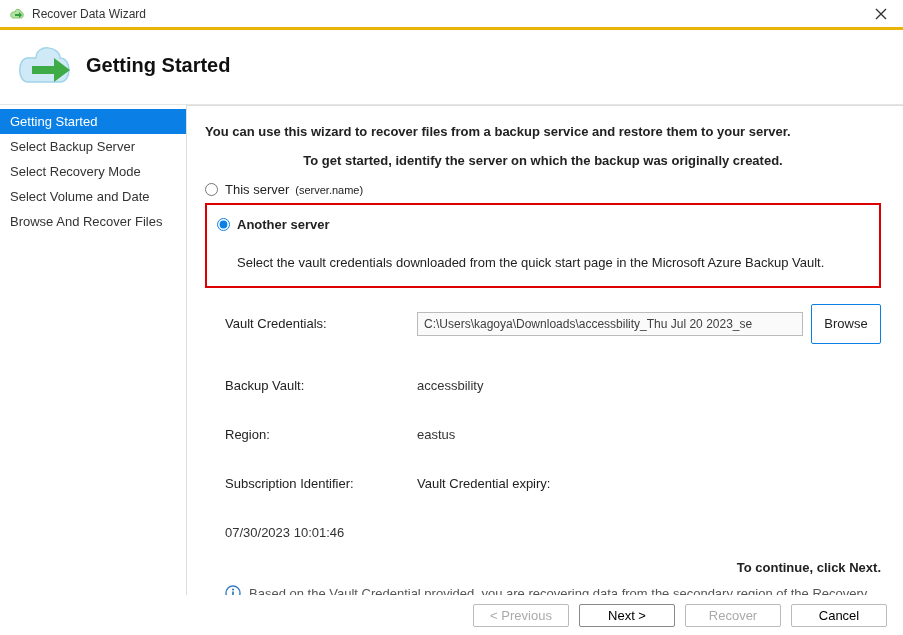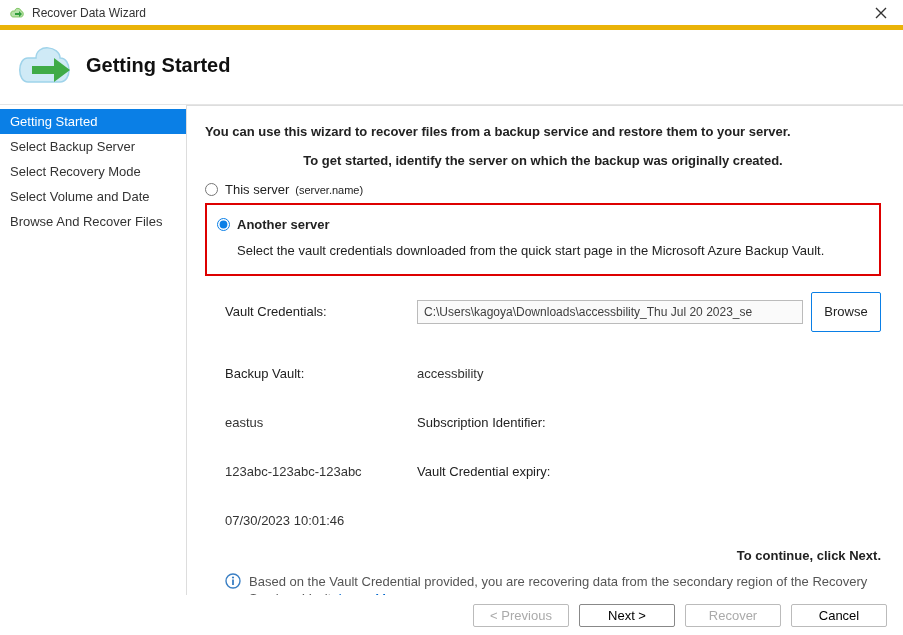--- a/index.html
+++ b/index.html
@@ -1,18 +1,18 @@
 <!DOCTYPE html>
 <html><head>
 <meta charset="utf-8">
 <style>
   * { box-sizing: border-box; font-family: "Segoe UI", Arial, sans-serif; }
   body { margin: 0; background: #fff; width: 903px; height: 635px; overflow: hidden; color: #222; }
 
-  .titlebar { display: flex; align-items: center; height: 30px; padding: 0 8px; border-bottom: 5px solid #eab308; }
+  .titlebar { display: flex; align-items: center; height: 30px; padding: 0 8px; border-bottom: 3px solid #eab308; }
   .titlebar .icon-wrap { width: 18px; height: 18px; margin-right: 6px; display:flex; align-items:center; justify-content:center;}
   .titlebar .title { font-size: 12px; color: #333; flex: 1; }
   .titlebar .close { width: 20px; text-align: center; font-size: 16px; color:#333; cursor: pointer; }
 
   .header { display: flex; align-items: center; padding: 10px 18px 14px 8px; border-bottom: 1px solid #e5e5e5; }
   .header .big-icon { width: 70px; height: 50px; display:flex; align-items:center; justify-content:center;}
   .header h1 { font-size: 20px; font-weight: 700; margin: 0 0 0 8px; color: #111; }
 
   .body { display: flex; height: 490px; }
   .sidebar { width: 186px; padding-top: 4px; }
@@ -22,21 +22,21 @@
   .main { flex: 1; border: 1px solid #ddd; border-right: none; border-bottom: none; padding: 18px 22px 12px 18px; position: relative; overflow: hidden;}
   .main p { margin: 0 0 14px 0; font-size: 13px; }
   .main .intro { font-weight: 600; }
   .main .sub { font-weight: 600; text-align: center; }
 
   .radio-row { display: flex; align-items: center; font-size: 13px; margin: 4px 0 6px 0;}
   .radio-row input { margin: 0 7px 0 0; accent-color: #0a7fe6; }
   .radio-row .paren { font-size: 11px; margin-left: 6px; color:#222;}
 
   .highlight-box { border: 2px solid #d00; padding: 8px 10px 14px 10px; margin: 2px 0 16px 0; }
-  .highlight-box .radio-row { font-weight: 600; margin-bottom: 10px;}
+  .highlight-box .radio-row { font-weight: 600; margin-bottom: 22px;}
   .highlight-box .desc { font-size: 13px; margin-left: 20px; line-height: 1.35;}
 
   .form-grid { display: grid; grid-template-columns: 158px 1fr; row-gap: 8px; column-gap: 6px; align-items: center; margin-left: 20px; margin-bottom: 20px; gap: 34px;}
   .form-grid .label { font-size: 13px; color:#222;}
   .form-grid .value { font-size: 13px; color:#333;}
   .cred-row { display:flex; align-items:center; gap:8px;}
   .cred-input { flex:1; height:24px; border:1px solid #bbb; background:#fafafa; color:#404040; font-size:12px; padding:0 6px; }
   .browse-btn { height:40px; width:70px; border:1px solid #0a7fe6; background:#fff; color:#222; font-size:13px; cursor:pointer; border-radius:2px;}
 
   .continue { font-size: 13px; font-weight: 700; margin-left: 20px; margin-bottom: 10px; text-align: right;}
@@ -108,24 +108,24 @@
     <div class="form-grid">
       <div class="label">Vault Credentials:</div>
       <div class="cred-row">
         <input class="cred-input" readonly="" value="C:\Users\kagoya\Downloads\accessbility_Thu Jul 20 2023_se" style="">
         <button class="browse-btn">Browse</button>
       </div>
 
       <div class="label">Backup Vault:</div>
       <div class="value">accessbility</div>
 
+      <div class="label">Region:</div>
       <div class="value">eastus</div>
 
       <div class="label">Subscription Identifier:</div>
-      <div class="value">123abc-123abc-123abc</div>
 
       <div class="label">Vault Credential expiry:</div>
       <div class="value">07/30/2023 10:01:46</div>
     </div>
 
     <div class="continue">To continue, click Next.</div>
 
     <div class="info-row">
       <span>
         <svg width="16" height="16" viewBox="0 0 16 16">

